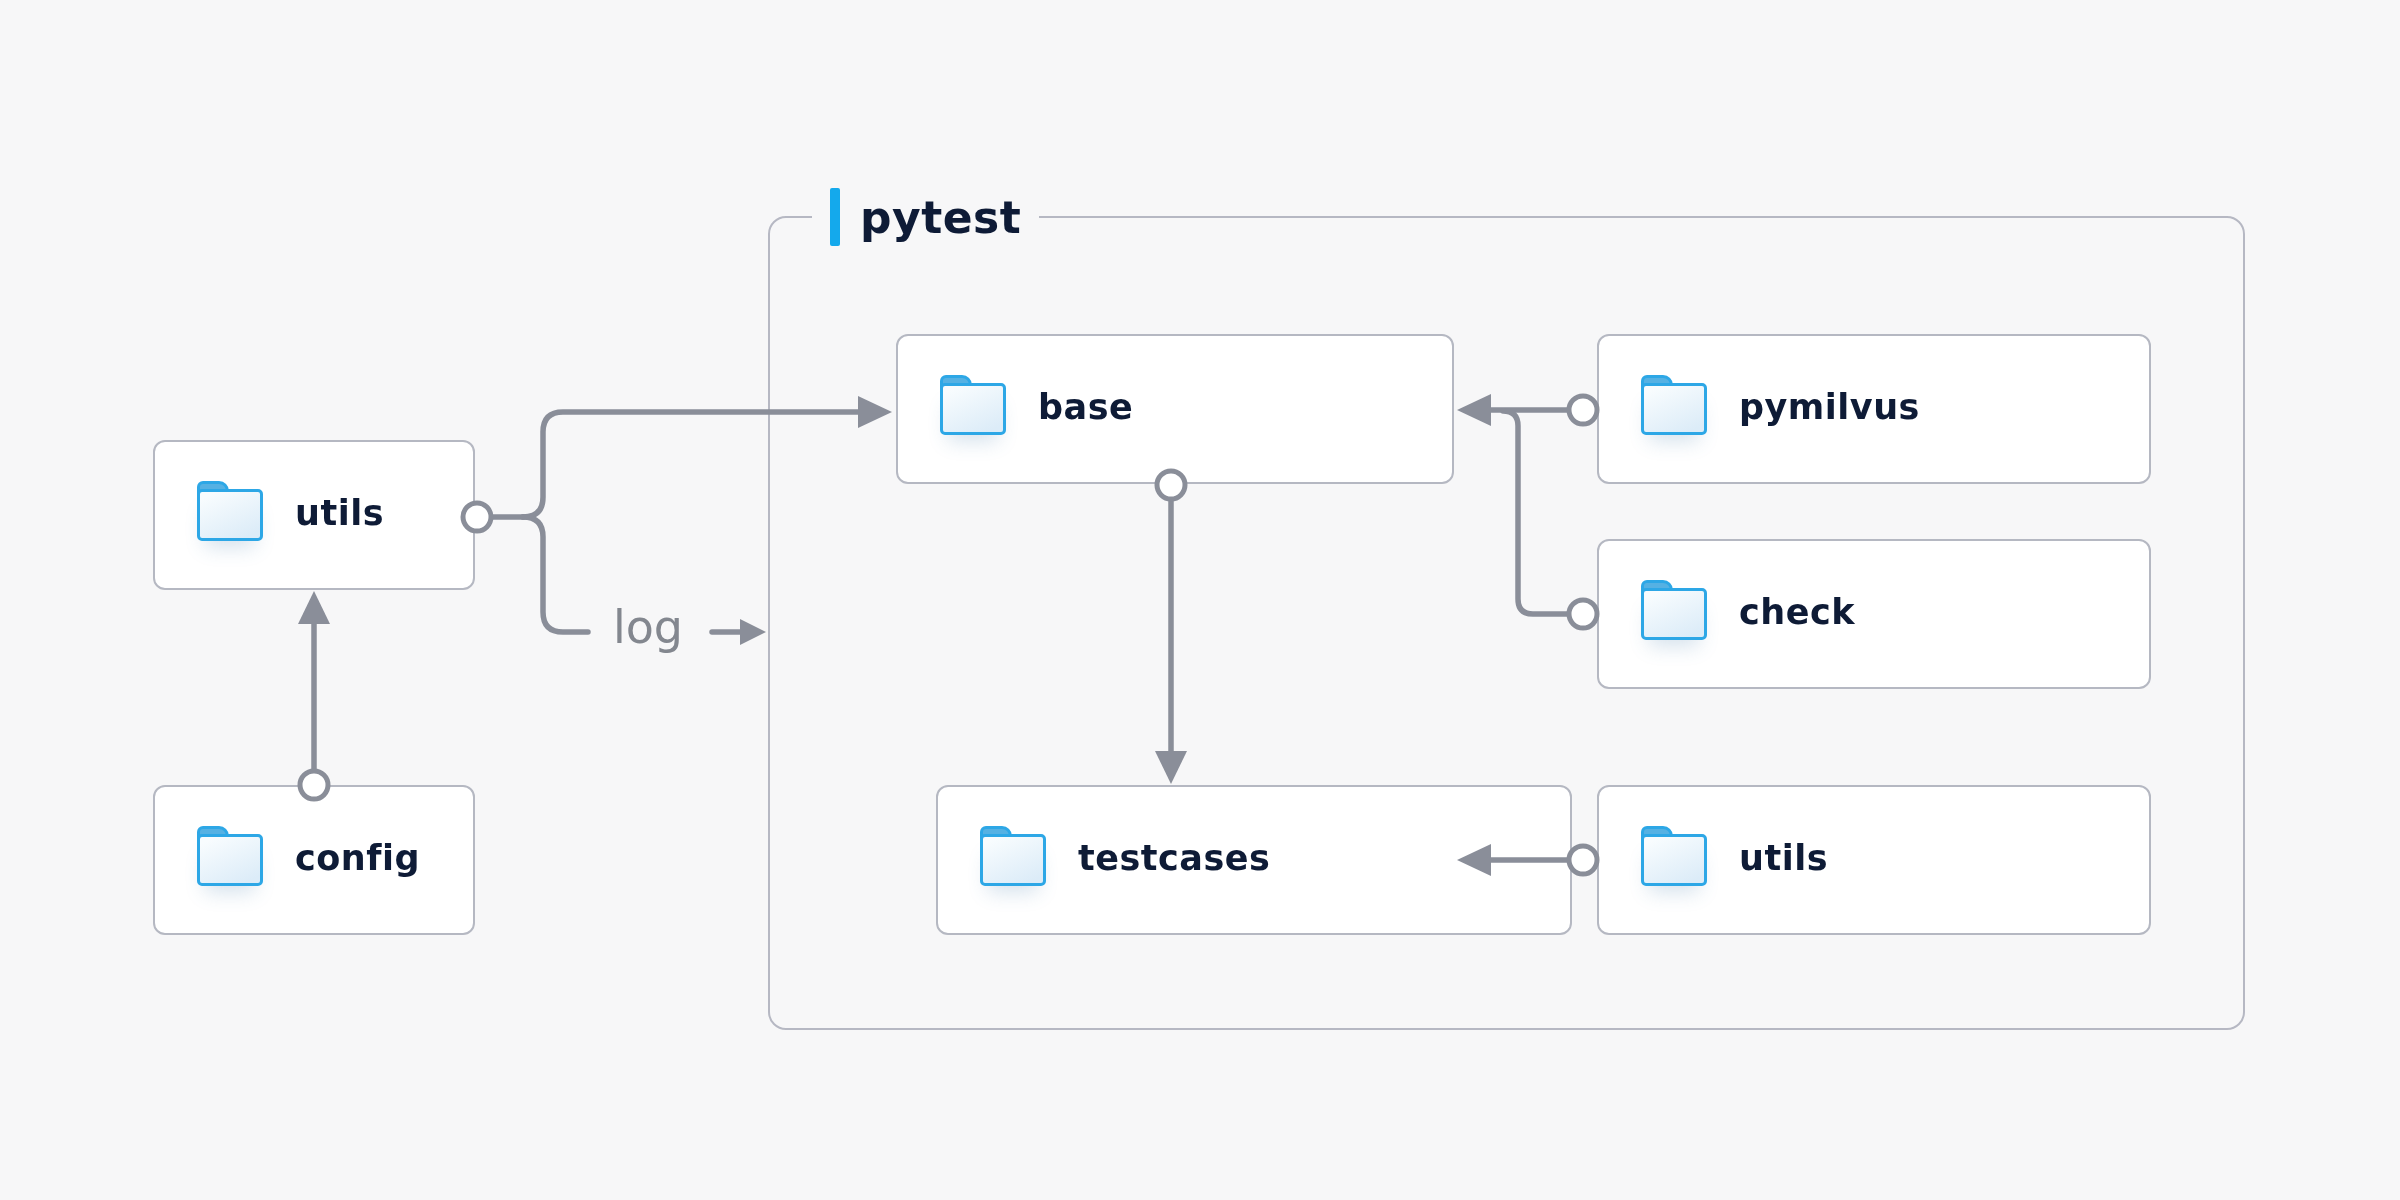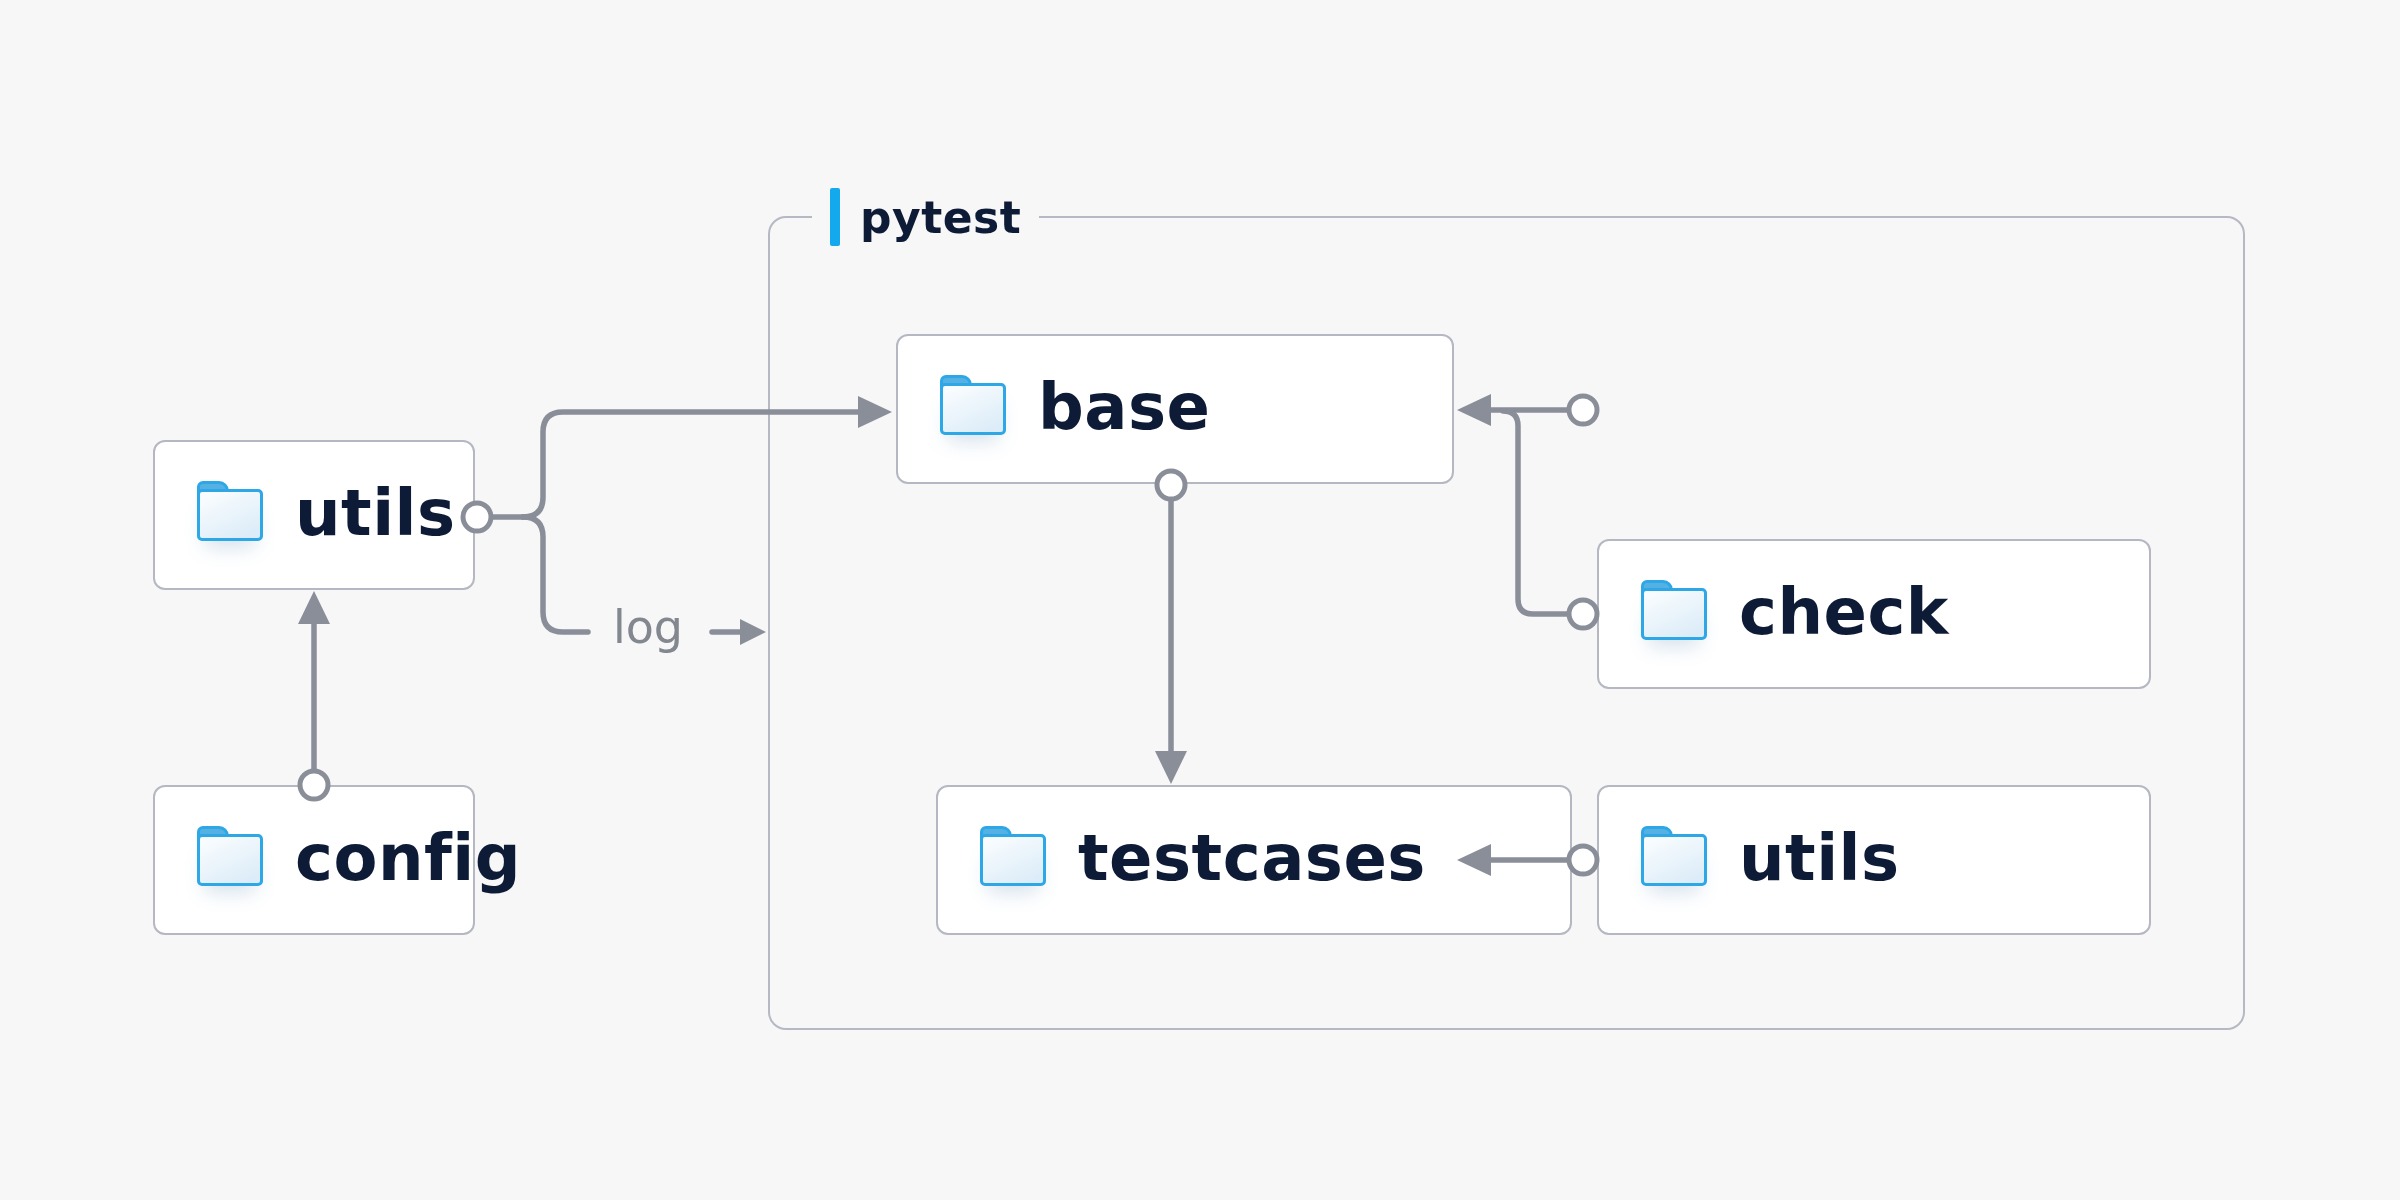--- a/index.html
+++ b/index.html
@@ -49,21 +49,21 @@
     height: 150px;
     background: #ffffff;
     border: 2.5px solid #b5b8c2;
     border-radius: 12px;
     box-sizing: border-box;
     display: flex; align-items: center;
     padding-left: 42px;
     gap: 32px;
   }
   .node .label {
-    font-size: 64px;
+    font-size: 35px;
     font-weight: 700;
     color: #0e1b36;
     letter-spacing: 0.5px;
     line-height: 1;
     padding-bottom: 4px;
   }
   #node-utils     { left: 153px;  top: 440px; width: 322px; }
   #node-config    { left: 153px;  top: 785px; width: 322px; align-items: center; }
   #node-base      { left: 896px;  top: 334px; width: 558px; }
   #node-pymilvus  { left: 1597px; top: 334px; width: 554px; }
@@ -140,20 +140,27 @@
   </div>
 
   <div class="node" id="node-base">
     <span class="folder">
         <span class="tab"></span>
         <span class="fbody"></span>
       </span>
     <span class="label">base</span>
   </div>
 
+  <div class="node" id="node-pymilvus">
+    <span class="folder">
+        <span class="tab"></span>
+        <span class="fbody"></span>
+      </span>
+    <span class="label">pymilvus</span>
+  </div>
 
   <div class="node" id="node-check">
     <span class="folder">
         <span class="tab"></span>
         <span class="fbody"></span>
       </span>
     <span class="label">check</span>
   </div>
 
   <div class="node" id="node-testcases">

